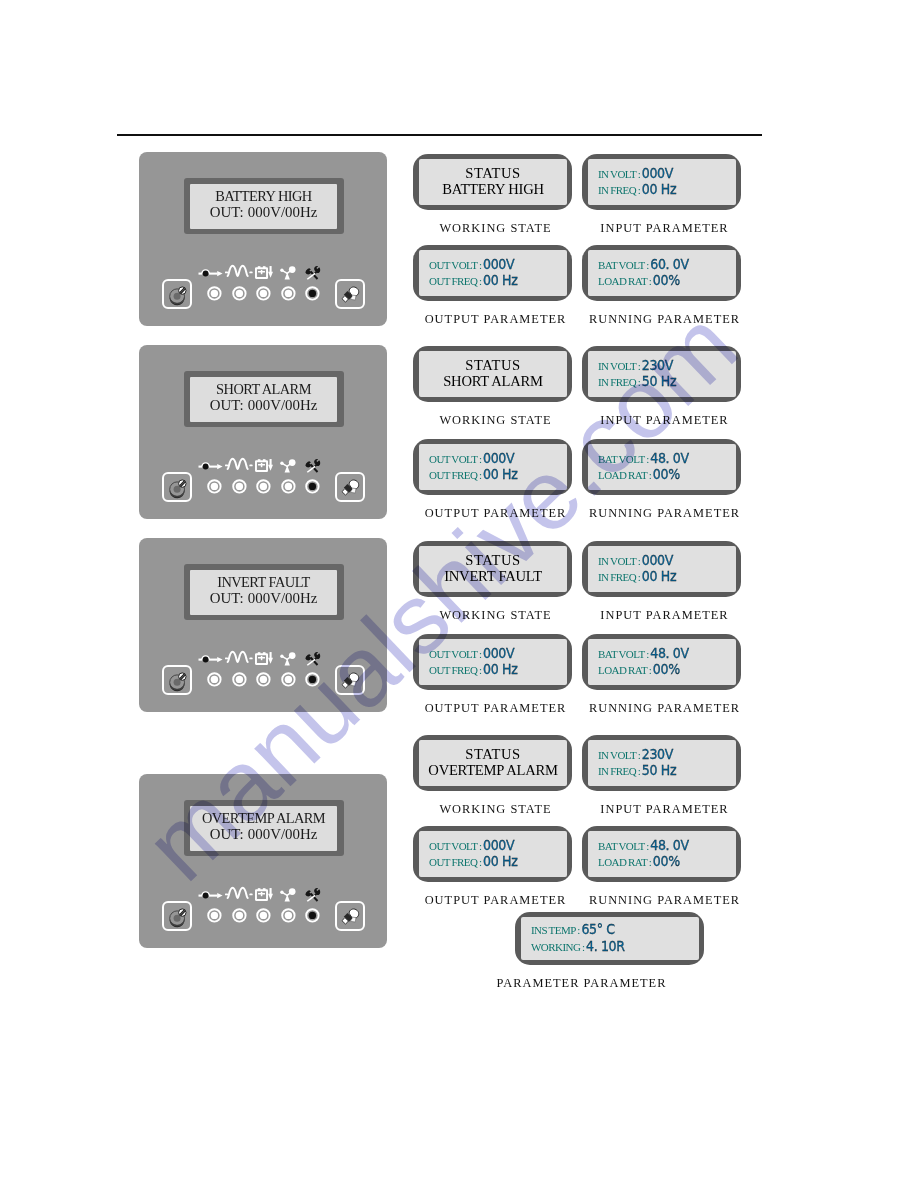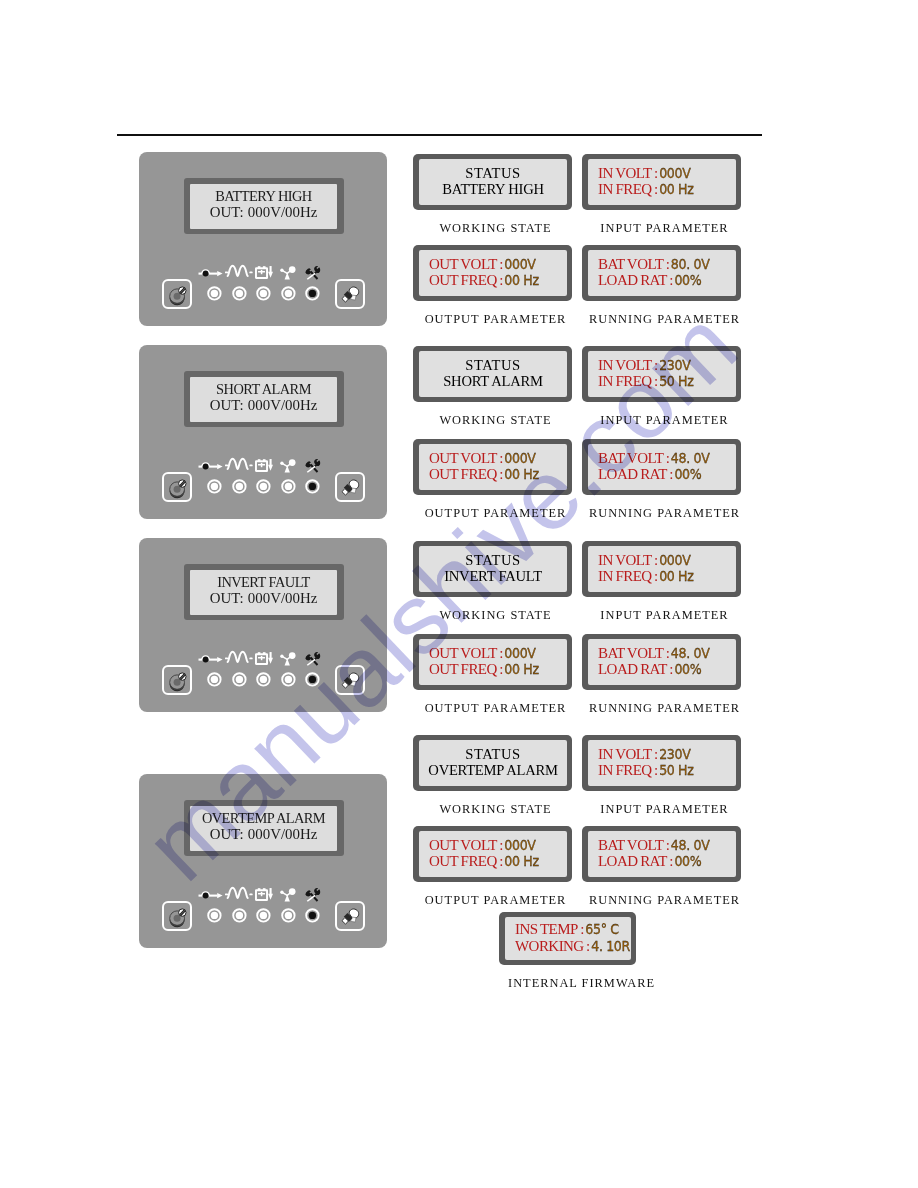--- a/index.html
+++ b/index.html
@@ -21,27 +21,27 @@
 
   .sqbtn{position:absolute;width:30px;height:30px;border:2.4px solid #fff;border-radius:6px;
          box-sizing:border-box;}
   .sqbtn svg{position:absolute;left:3px;top:3px;}
   .icons-row{position:absolute;height:18px;}
   .ico{position:absolute;}
   .leds-row{position:absolute;height:15px;}
   .led{position:absolute;width:15px;height:15px;}
 
   
-  .dbox{position:absolute;background:#5a5a5a;border-radius:5px;}
+  .dbox{position:absolute;background:#5a5a5a;border-radius:15px;}
   .dbox-in{position:absolute;left:6px;top:5px;right:5px;bottom:5px;background:#e0e0e0;
            border-radius:2px;display:flex;flex-direction:column;justify-content:center;
            overflow:hidden;padding-bottom:2px;box-sizing:border-box;}
   .drow{white-space:nowrap;line-height:16.5px;height:16.5px;}
-  .lbl{font-family:"Liberation Serif",serif;font-size:15px;color:#b91c1c;letter-spacing:-0.55px;word-spacing:-0.5px;margin-top:28px;}
-  .val{font-family:"DejaVu Sans Condensed","DejaVu Sans",sans-serif;font-size:14px;font-weight:normal;color:#a16207;letter-spacing:-0.35px;margin-left:1.5px;-webkit-text-stroke:0.28px #161616;}
+  .lbl{font-family:"Liberation Serif",serif;font-size:11px;color:#0f766e;letter-spacing:-0.55px;word-spacing:-0.5px;margin-top:28px;}
+  .val{font-family:"DejaVu Sans Condensed","DejaVu Sans",sans-serif;font-size:14px;font-weight:normal;color:#0369a1;letter-spacing:-0.35px;margin-left:1.5px;-webkit-text-stroke:0.28px #161616;}
   .pad{padding-left:10px;}
   .ctr{text-align:center;}
   .st1{font-size:14.6px;letter-spacing:0.5px;line-height:17px;}
   .st2{font-size:14.6px;letter-spacing:-0.25px;line-height:17px;}
   .cap{position:absolute;font-size:12.4px;color:#141414;letter-spacing:1.0px;
        white-space:nowrap;text-align:center;}
 
   
   #wm{position:absolute;left:0;top:0;width:918px;height:1188px;pointer-events:none;mix-blend-mode:multiply;}
 </style>
@@ -430,21 +430,21 @@
     <div class="cap" style="left:565px;top:221px;width:199px">INPUT  PARAMETER</div>
     <div class="dbox" style="left:413px;top:245px;width:159px;height:56px">
       <div class="dbox-in">
         <div class="drow pad"><span class="lbl">OUT VOLT :</span><span class="val">000V</span></div>
         <div class="drow pad"><span class="lbl">OUT FREQ :</span><span class="val">00 Hz</span></div>
       </div>
     </div>
     <div class="cap" style="left:396px;top:312px;width:199px">OUTPUT  PARAMETER</div>
     <div class="dbox" style="left:582px;top:245px;width:159px;height:56px">
       <div class="dbox-in">
-        <div class="drow pad"><span class="lbl">BAT VOLT :</span><span class="val">80. 0V</span></div>
+        <div class="drow pad"><span class="lbl">BAT VOLT :</span><span class="val">60. 0V</span></div>
         <div class="drow pad"><span class="lbl">LOAD RAT :</span><span class="val">00%</span></div>
       </div>
     </div>
     <div class="cap" style="left:565px;top:312px;width:199px">RUNNING  PARAMETER</div>
 <div class="dbox" style="left:413px;top:346px;width:159px;height:56px">
       <div class="dbox-in">
         <div class="drow ctr st1">STATUS</div>
         <div class="drow ctr st2">SHORT ALARM</div>
       </div>
     </div>
@@ -519,23 +519,23 @@
       </div>
     </div>
     <div class="cap" style="left:396px;top:893px;width:199px">OUTPUT  PARAMETER</div>
     <div class="dbox" style="left:582px;top:826px;width:159px;height:56px">
       <div class="dbox-in">
         <div class="drow pad"><span class="lbl">BAT VOLT :</span><span class="val">48. 0V</span></div>
         <div class="drow pad"><span class="lbl">LOAD RAT :</span><span class="val">00%</span></div>
       </div>
     </div>
     <div class="cap" style="left:565px;top:893px;width:199px">RUNNING  PARAMETER</div>
-    <div class="dbox" style="left:499px;top:912px;width:137px;height:53px">
+    <div class="dbox" style="left:515px;top:912px;width:189px;height:53px">
       <div class="dbox-in">
         <div class="drow pad"><span class="lbl">INS TEMP :</span><span class="val">65° C</span></div>
         <div class="drow pad"><span class="lbl">WORKING :</span><span class="val">4. 10R</span></div>
       </div>
     </div>
-    <div class="cap" style="left:477px;top:976px;width:209px">INTERNAL  FIRMWARE</div>
+    <div class="cap" style="left:477px;top:976px;width:209px">PARAMETER  PARAMETER</div>
 <svg id="wm" viewBox="0 0 918 1188">
       <text x="186" y="886" transform="rotate(-43.7 186 886)" font-family="Liberation Sans, sans-serif" font-size="99" fill="#b4b4e6" fill-opacity="0.78" letter-spacing="0">manualshive.com</text>
     </svg>
 </div>
 
 </body></html>

